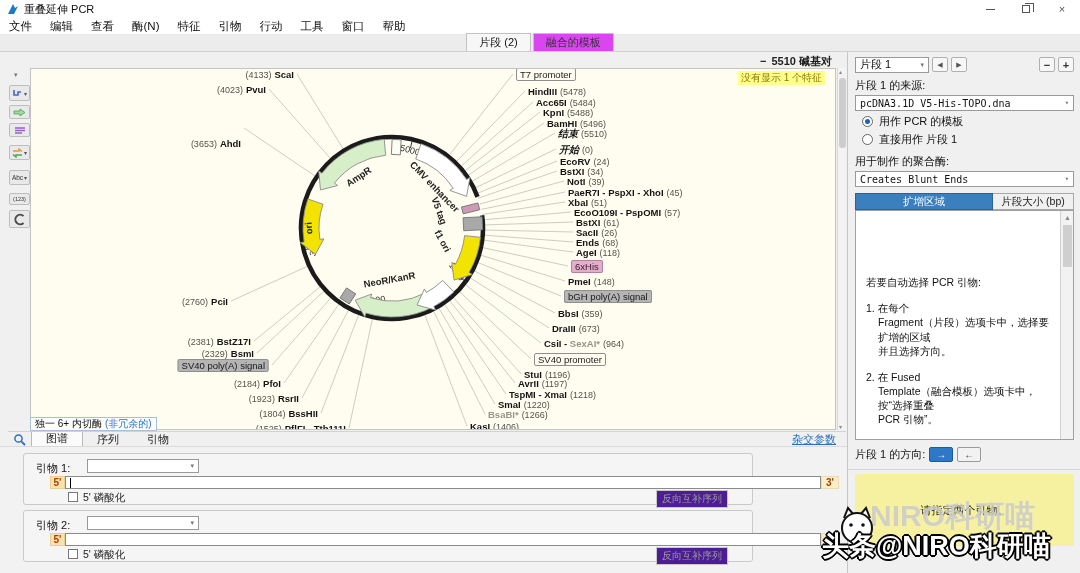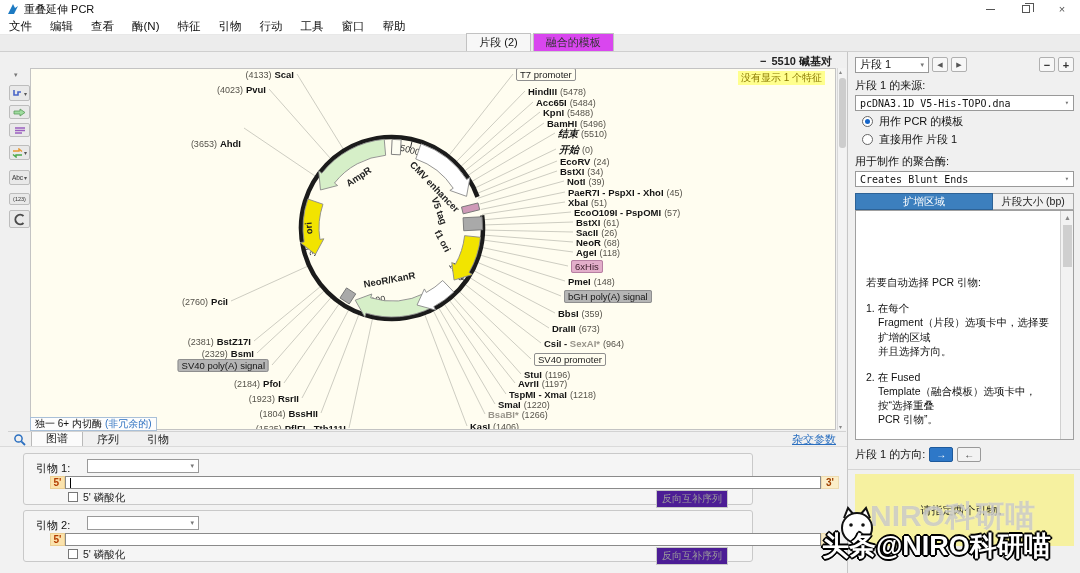--- a/index.html
+++ b/index.html
@@ -282,21 +282,21 @@
             <div class="site-label kind-pos" style="left: 527px; top: 59px;"><span class="n">结束</span><span class="pos">(5510)</span></div>
             <div class="site-label kind-pos" style="left: 528px; top: 75px;"><span class="n">开始</span><span class="pos">(0)</span></div>
             <div class="site-label kind-enz" style="left: 529px; top: 87px;"><span class="n">EcoRV</span><span class="pos">(24)</span></div>
             <div class="site-label kind-enz" style="left: 529px; top: 97px;"><span class="n">BstXI</span><span class="pos">(34)</span></div>
             <div class="site-label kind-enz" style="left: 536px; top: 107px;"><span class="n">NotI</span><span class="pos">(39)</span></div>
             <div class="site-label kind-enz" style="left: 537px; top: 118px;"><span class="n">PaeR7I - PspXI - XhoI</span><span class="pos">(45)</span></div>
             <div class="site-label kind-enz" style="left: 537px; top: 128px;"><span class="n">XbaI</span><span class="pos">(51)</span></div>
             <div class="site-label kind-enz" style="left: 543px; top: 138px;"><span class="n">EcoO109I - PspOMI</span><span class="pos">(57)</span></div>
             <div class="site-label kind-enz" style="left: 545px; top: 148px;"><span class="n">BstXI</span><span class="pos">(61)</span></div>
             <div class="site-label kind-enz" style="left: 545px; top: 158px;"><span class="n">SacII</span><span class="pos">(26)</span></div>
-            <div class="site-label kind-enz" style="left: 545px; top: 168px;"><span class="n">NeoR</span><span class="pos">(68)</span></div>
+            <div class="site-label kind-enz" style="left: 545px; top: 168px;"><span class="n">Ends</span><span class="pos">(68)</span></div>
             <div class="site-label kind-enz" style="left: 545px; top: 178px;"><span class="n">AgeI</span><span class="pos">(118)</span></div>
             <div class="site-label kind-box-pink" style="left: 540px; top: 192px;"><span class="n">6xHis</span></div>
             <div class="site-label kind-enz" style="left: 537px; top: 207px;"><span class="n">PmeI</span><span class="pos">(148)</span></div>
             <div class="site-label kind-box-grey" style="left: 533px; top: 222px;"><span class="n">bGH poly(A) signal</span></div>
             <div class="site-label kind-enz" style="left: 527px; top: 239px;"><span class="n">BbsI</span><span class="pos">(359)</span></div>
             <div class="site-label kind-enz" style="left: 521px; top: 254px;"><span class="n">DraIII</span><span class="pos">(673)</span></div>
             <div class="site-label kind-enz" style="left: 513px; top: 269px;"><span class="n">CsiI -</span><span class="g"> SexAI*</span><span class="pos">(964)</span></div>
             <div class="site-label kind-box-outline" style="left: 503px; top: 285px;"><span class="n">SV40 promoter</span></div>
             <div class="site-label kind-enz" style="left: 493px; top: 300px;"><span class="n">StuI</span><span class="pos">(1196)</span></div>
             <div class="site-label kind-enz" style="left: 487px; top: 309px;"><span class="n">AvrII</span><span class="pos">(1197)</span></div>

